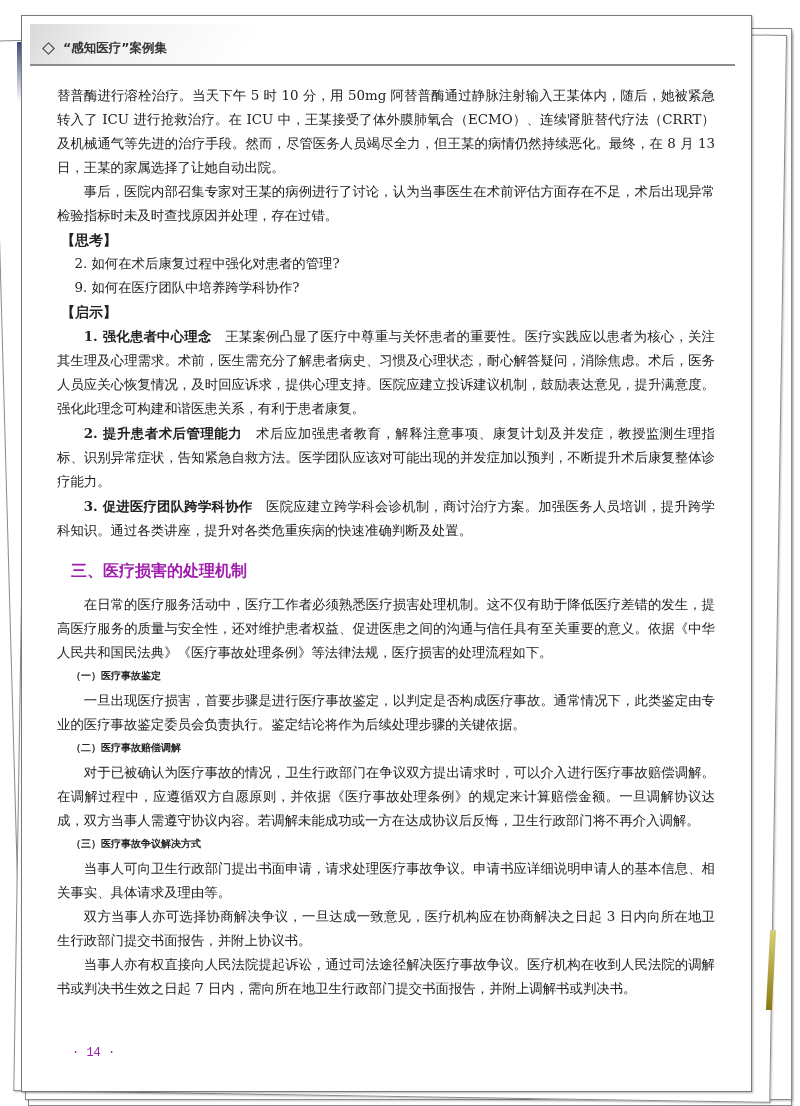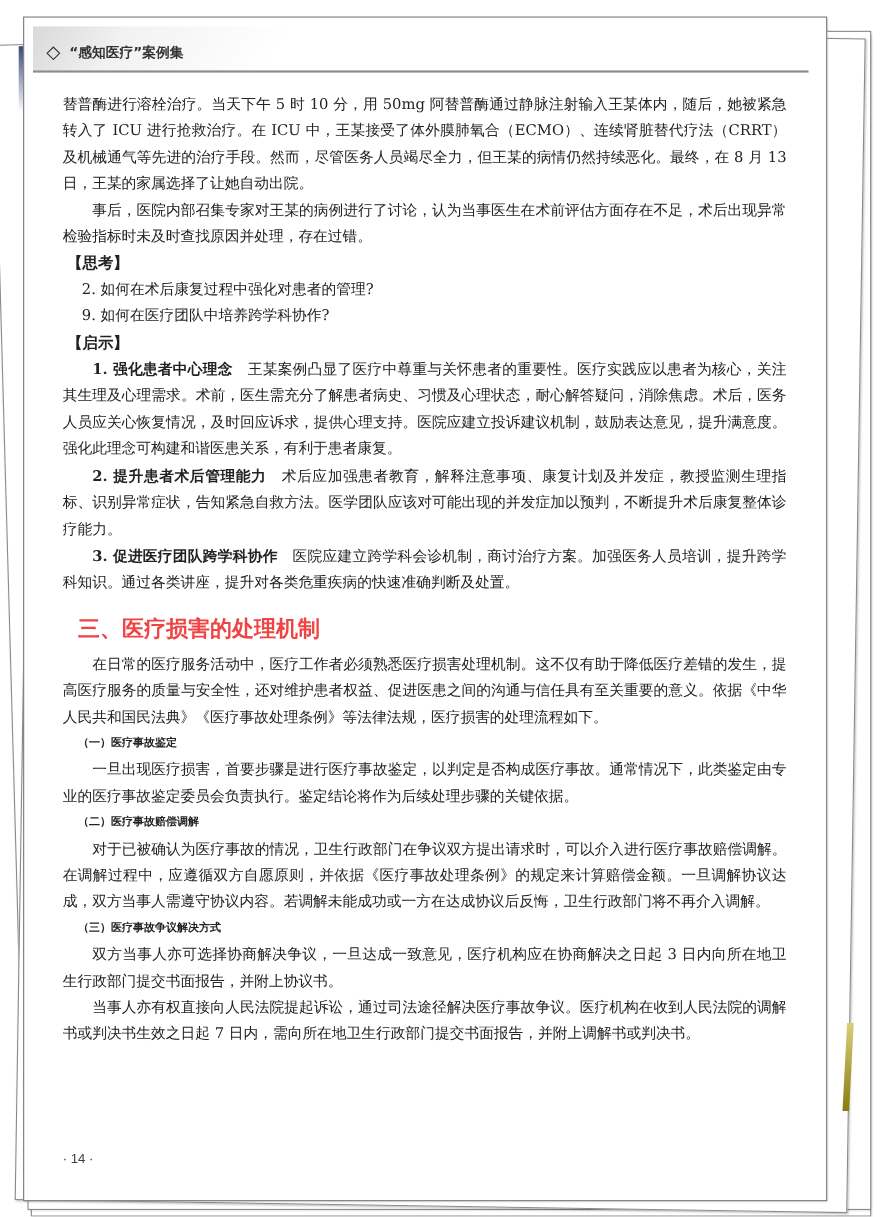--- a/index.html
+++ b/index.html
@@ -27,23 +27,23 @@
     font-family:"DejaVu Sans","Liberation Sans",sans-serif; font-size:12.5px; color:#333;font-weight:bold; }
   .diamond { width:7px; height:7px; border:1.5px solid #333; transform:rotate(45deg); margin:0 10px 0 4px; }
   .header-rule { position:absolute; left:8px; top:48px; width:705px; height:2px; background:#8c8c8c; }
 
   .content { position:absolute; left:35px; top:68px; width:658px; font-size:13.4px; color:#222; line-height:24px; }
   .content p { margin:0; text-align:justify; text-align-last:left; }
   .ind { text-indent:2em; }
   .bracket-head { font-family:"DejaVu Sans","Liberation Sans",sans-serif; font-weight:bold; font-size:14px; margin-left:4px !important; }
   .q-item { margin-left:1.3em !important; }
   .bold { font-weight:bold; }
-  .sec-title { font-family:"DejaVu Sans","Liberation Sans",sans-serif; font-size:20px; font-weight:bold; color:#ef4444; margin:14px 0 8px 14px !important; line-height:28px; }
+  .sec-title { font-family:"DejaVu Sans","Liberation Sans",sans-serif; font-size:16px; font-weight:bold; color:#a21caf; margin:14px 0 8px 14px !important; line-height:28px; }
   .sub-title { font-family:Liberation Mono, monospace; font-weight:bold; font-size:10px; margin-left:14px !important; }
-  .page-num { position:absolute; left:35px; top:1030px; font-size:12px; color:#404040; font-family:Liberation Sans, sans-serif; }
+  .page-num { position:absolute; left:50px; top:1030px; font-size:12px; color:#a21caf; font-family:Liberation Mono, monospace; }
 </style>
 </head>
 <body>
 
 <div class="sheet sheet-back1"></div>
 <div class="sheet sheet-back3"></div>
 <div class="sheet sheet-back2"></div>
 <div class="sheet sheet-back4"></div>
 <div class="spine-blue"></div>
 <div class="gold-tab"></div>
@@ -72,18 +72,19 @@
     <p class="sec-title">三、医疗损害的处理机制</p>
     <p class="ind">在日常的医疗服务活动中，医疗工作者必须熟悉医疗损害处理机制。这不仅有助于降低医疗差错的发生，提高医疗服务的质量与安全性，还对维护患者权益、促进医患之间的沟通与信任具有至关重要的意义。依据《中华人民共和国民法典》《医疗事故处理条例》等法律法规，医疗损害的处理流程如下。</p>
 
     <p class="sub-title">（一）医疗事故鉴定</p>
     <p class="ind">一旦出现医疗损害，首要步骤是进行医疗事故鉴定，以判定是否构成医疗事故。通常情况下，此类鉴定由专业的医疗事故鉴定委员会负责执行。鉴定结论将作为后续处理步骤的关键依据。</p>
 
     <p class="sub-title">（二）医疗事故赔偿调解</p>
     <p class="ind">对于已被确认为医疗事故的情况，卫生行政部门在争议双方提出请求时，可以介入进行医疗事故赔偿调解。在调解过程中，应遵循双方自愿原则，并依据《医疗事故处理条例》的规定来计算赔偿金额。一旦调解协议达成，双方当事人需遵守协议内容。若调解未能成功或一方在达成协议后反悔，卫生行政部门将不再介入调解。</p>
 
     <p class="sub-title">（三）医疗事故争议解决方式</p>
+    <p class="ind">当事人可向卫生行政部门提出书面申请，请求处理医疗事故争议。申请书应详细说明申请人的基本信息、相关事实、具体请求及理由等。</p>
     <p class="ind">双方当事人亦可选择协商解决争议，一旦达成一致意见，医疗机构应在协商解决之日起 3 日内向所在地卫生行政部门提交书面报告，并附上协议书。</p>
     <p class="ind">当事人亦有权直接向人民法院提起诉讼，通过司法途径解决医疗事故争议。医疗机构在收到人民法院的调解书或判决书生效之日起 7 日内，需向所在地卫生行政部门提交书面报告，并附上调解书或判决书。</p>
   </div>
 
   <div class="page-num">· 14 ·</div>
 </div>
 
 </body></html>

